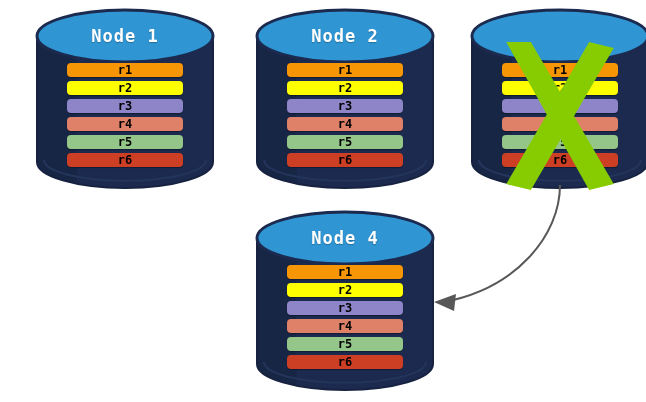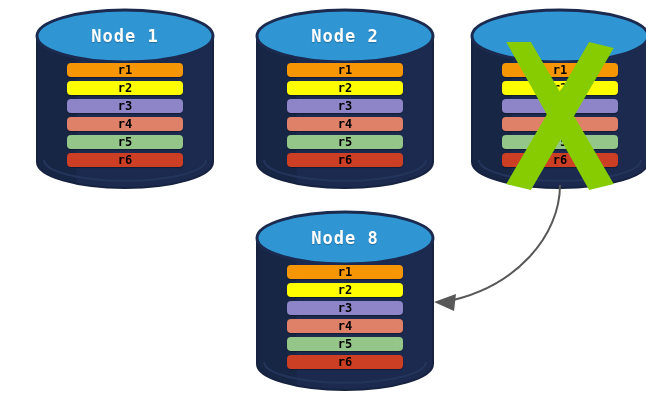--- a/index.html
+++ b/index.html
@@ -124,21 +124,21 @@
         <div class="row-bar" style="background: rgb(204, 63, 37); height: 14px; margin-bottom: 0px;">r6</div>
       </div>
     </div>
     <div class="node" style="left: 243px; top: 210px; width: 180px; height: 182px;">
       <svg width="180" height="182" viewBox="0 0 180 182">
         <path d="M 2 28 L 2 154 A 88 26 0 0 0 178 154 L 178 28 Z" fill="#1b2a4e" stroke="#16223f" stroke-width="2"></path>
         <path d="M 2 28 L 2 154 A 88 26 0 0 0 41.599999999999994 175.32 L 41.599999999999994 28 Z" fill="#16223f" opacity="0.55"></path>
         <path d="M 9.039999999999992 152 A 80.96000000000001 20.8 0 0 0 170.96 152" fill="none" stroke="#24355c" stroke-width="2"></path>
         <ellipse cx="90" cy="28" rx="88" ry="26" fill="#2f95d3" stroke="#1b2a4e" stroke-width="3"></ellipse>
       </svg>
-      <div class="node-title" style="top: 18px;">Node  8</div>
+      <div class="node-title" style="top: 18px;">Node  4</div>
       <div class="rows" style="left: 32px; top: 55px; width: 116px;">
         <div class="row-bar" style="background: rgb(247, 150, 5); height: 14px; margin-bottom: 4px;">r1</div>
         <div class="row-bar" style="background: rgb(255, 255, 0); height: 14px; margin-bottom: 4px;">r2</div>
         <div class="row-bar" style="background: rgb(141, 133, 199); height: 14px; margin-bottom: 4px;">r3</div>
         <div class="row-bar" style="background: rgb(223, 129, 105); height: 14px; margin-bottom: 4px;">r4</div>
         <div class="row-bar" style="background: rgb(148, 198, 138); height: 14px; margin-bottom: 4px;">r5</div>
         <div class="row-bar" style="background: rgb(204, 63, 37); height: 14px; margin-bottom: 0px;">r6</div>
       </div>
     </div>
     <div class="xmark" style="left: 492px; top: 42px; width: 112px; height: 148px;"><svg width="112" height="148" viewBox="0 0 100 100" preserveAspectRatio="none">

